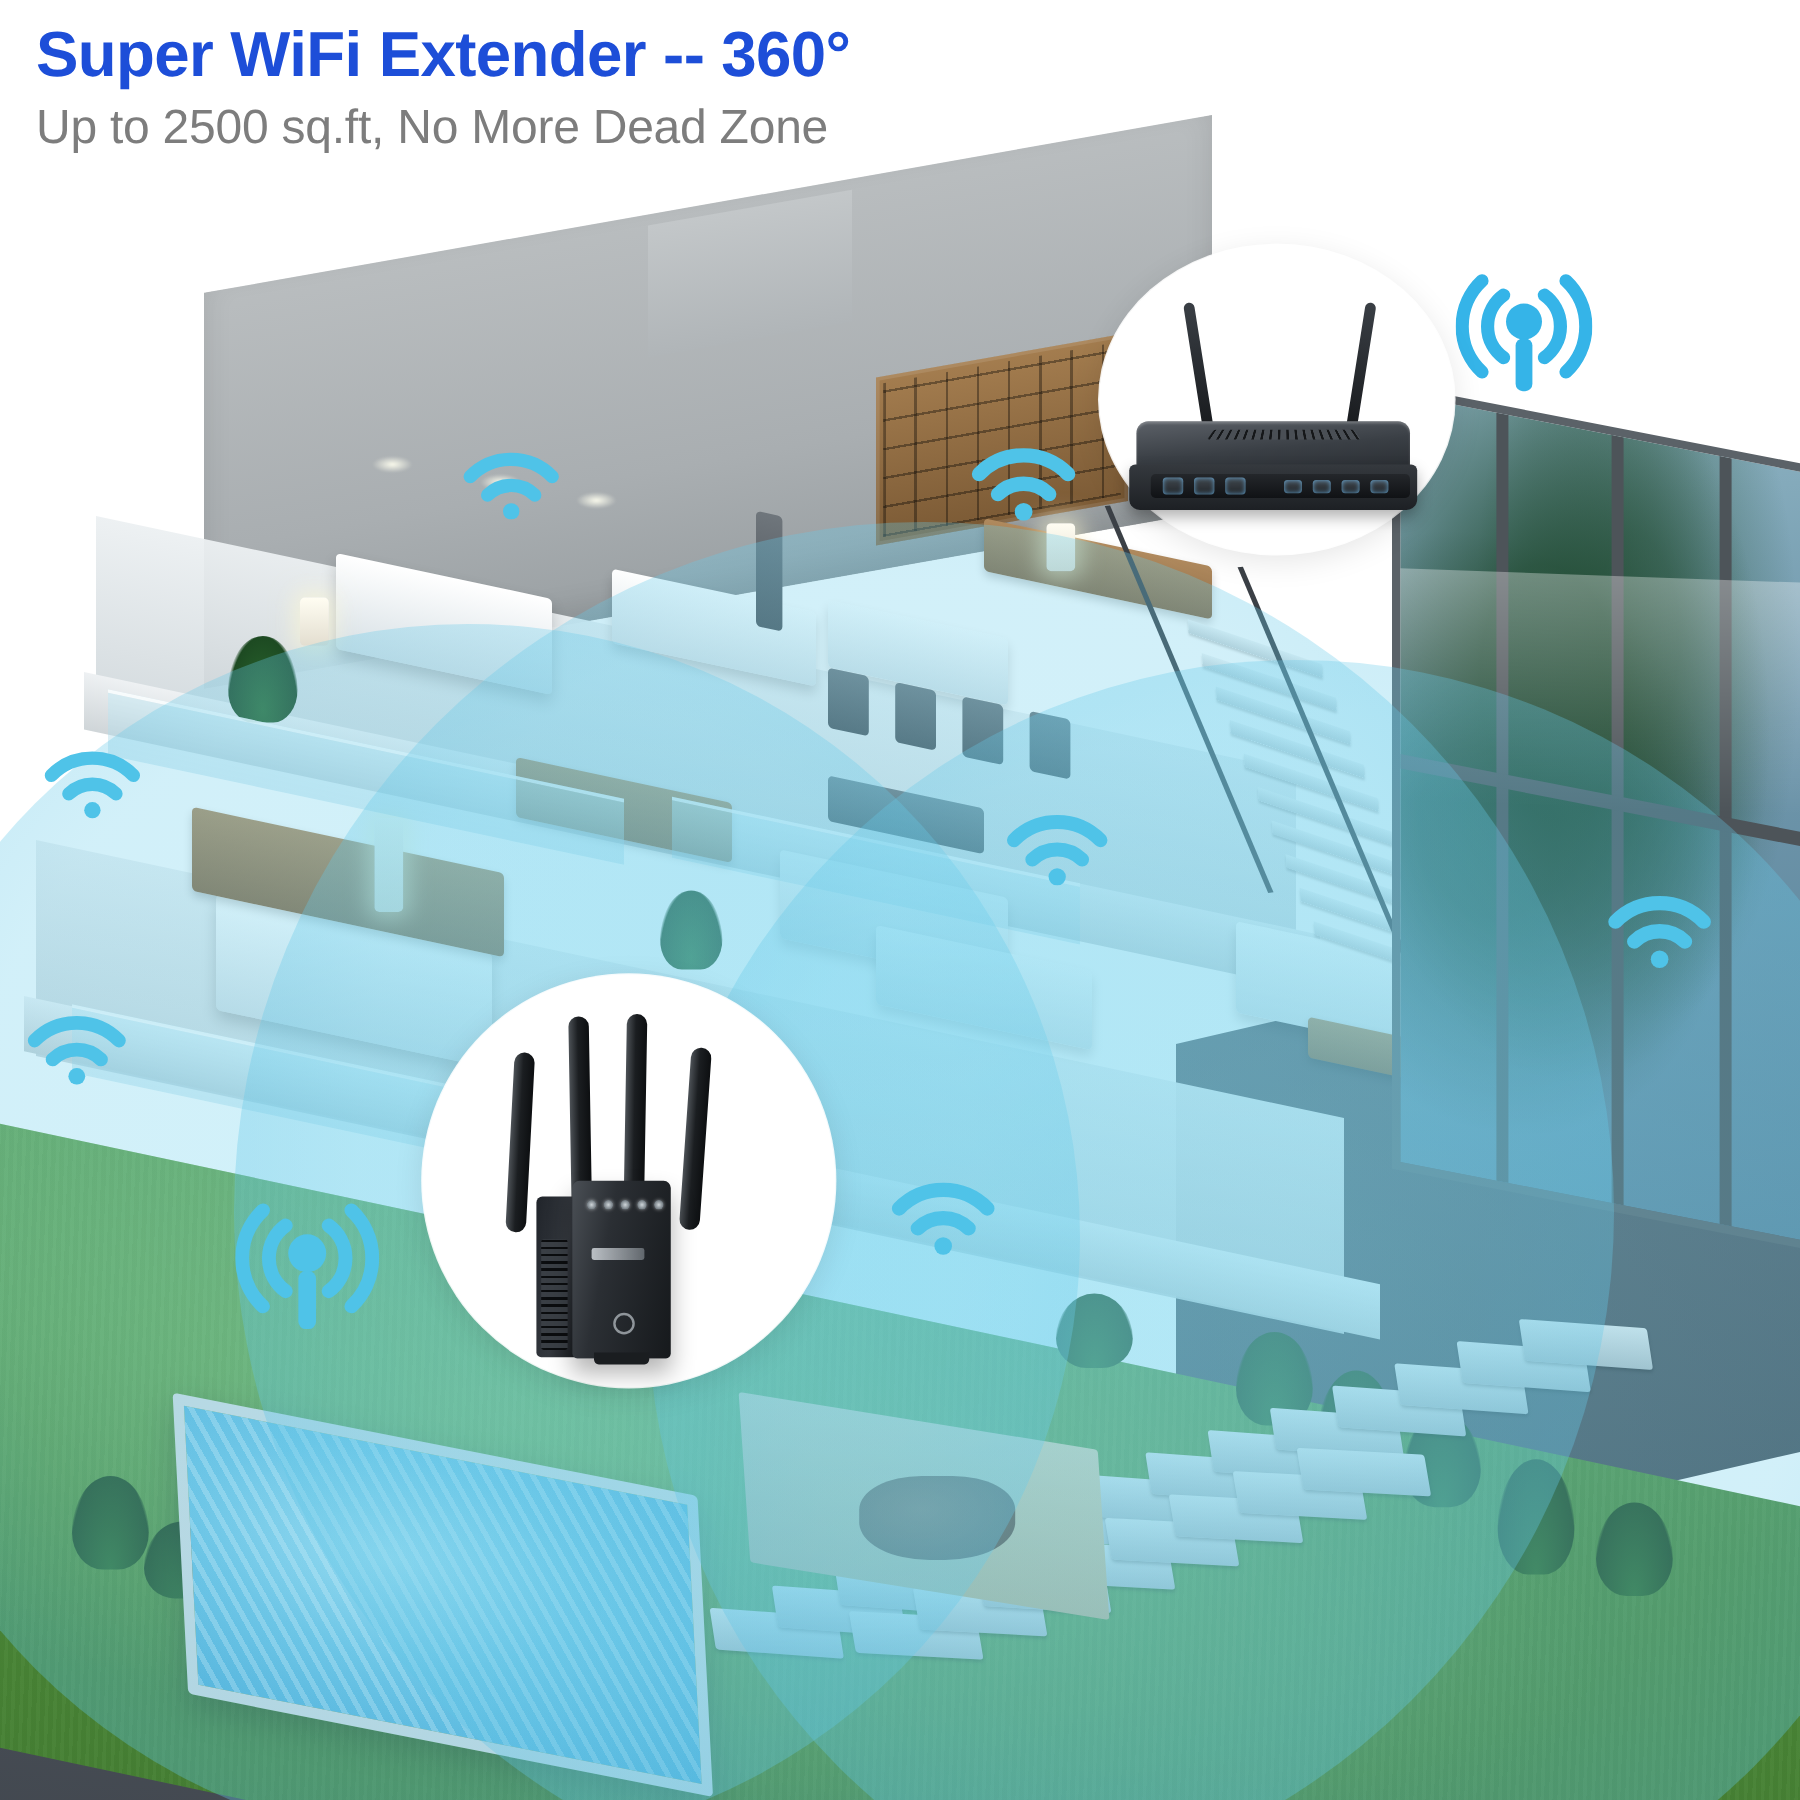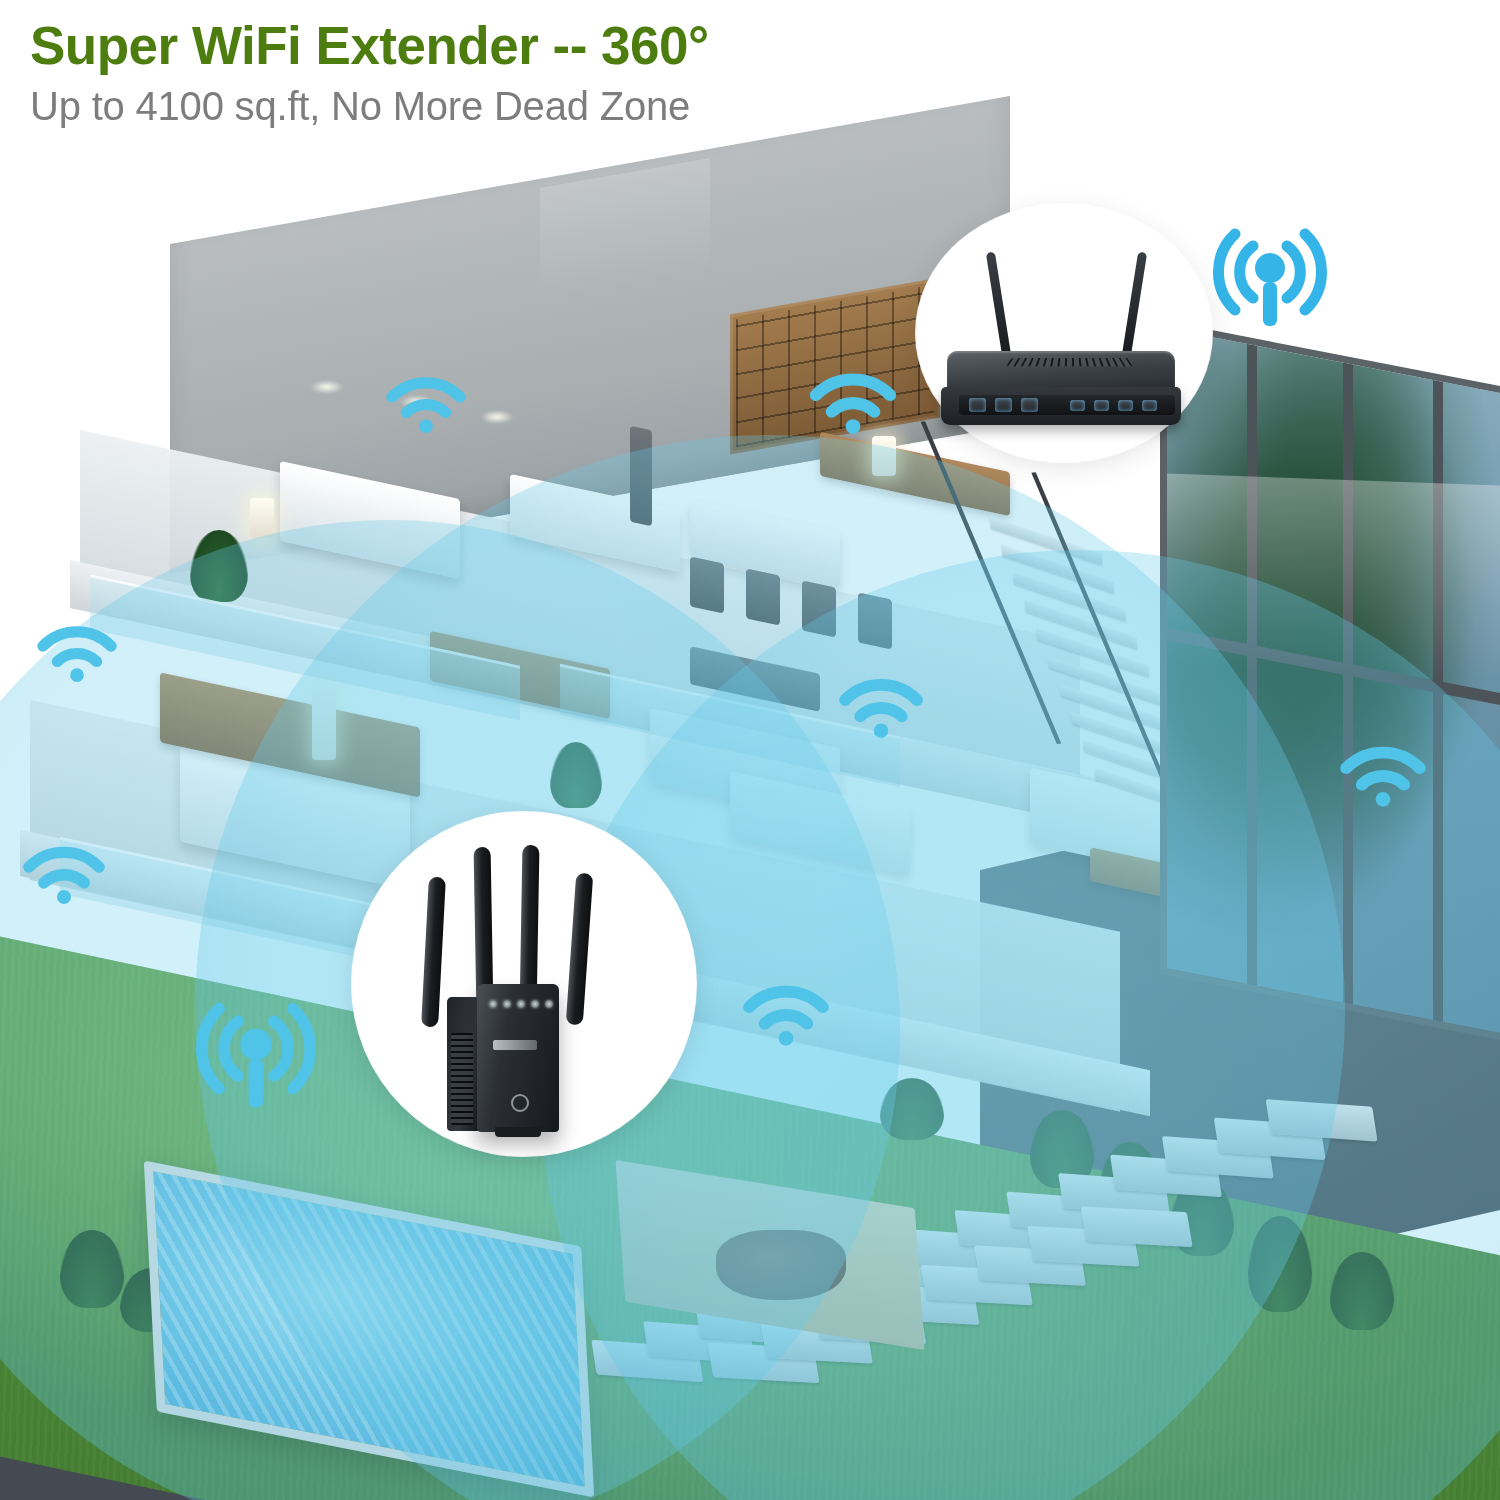--- a/index.html
+++ b/index.html
@@ -20,21 +20,21 @@
   
   #header {
     position: absolute;
     left: 30px; top: 18px;
     width: 1000px;
     z-index: 60;
   }
   #title {
     font-size: 53px;
     font-weight: bold;
-    color: #4d7c0f;
+    color: #1d4ed8;
     letter-spacing: -0.5px;
     line-height: 1.05;
     margin: 0 0 8px 0;
     white-space: nowrap;
   }
   .subline {
     font-size: 40px;
     color: #7d7d7d;
     line-height: 1.22;
     letter-spacing: -0.2px;
@@ -739,16 +739,16 @@
         </div>
         <div class="e-logo"></div>
         <div class="e-btn"></div>
       </div>
       <div class="e-plug"></div>
     </div>
   </div>
 
   <div id="header">
     <div id="title">Super WiFi Extender -- 360°</div>
-    <div class="subline">Up to 4100 sq.ft, No More Dead Zone</div>
+    <div class="subline">Up to 2500 sq.ft, No More Dead Zone</div>
   </div>
 
 </div>
 
 </body></html>

